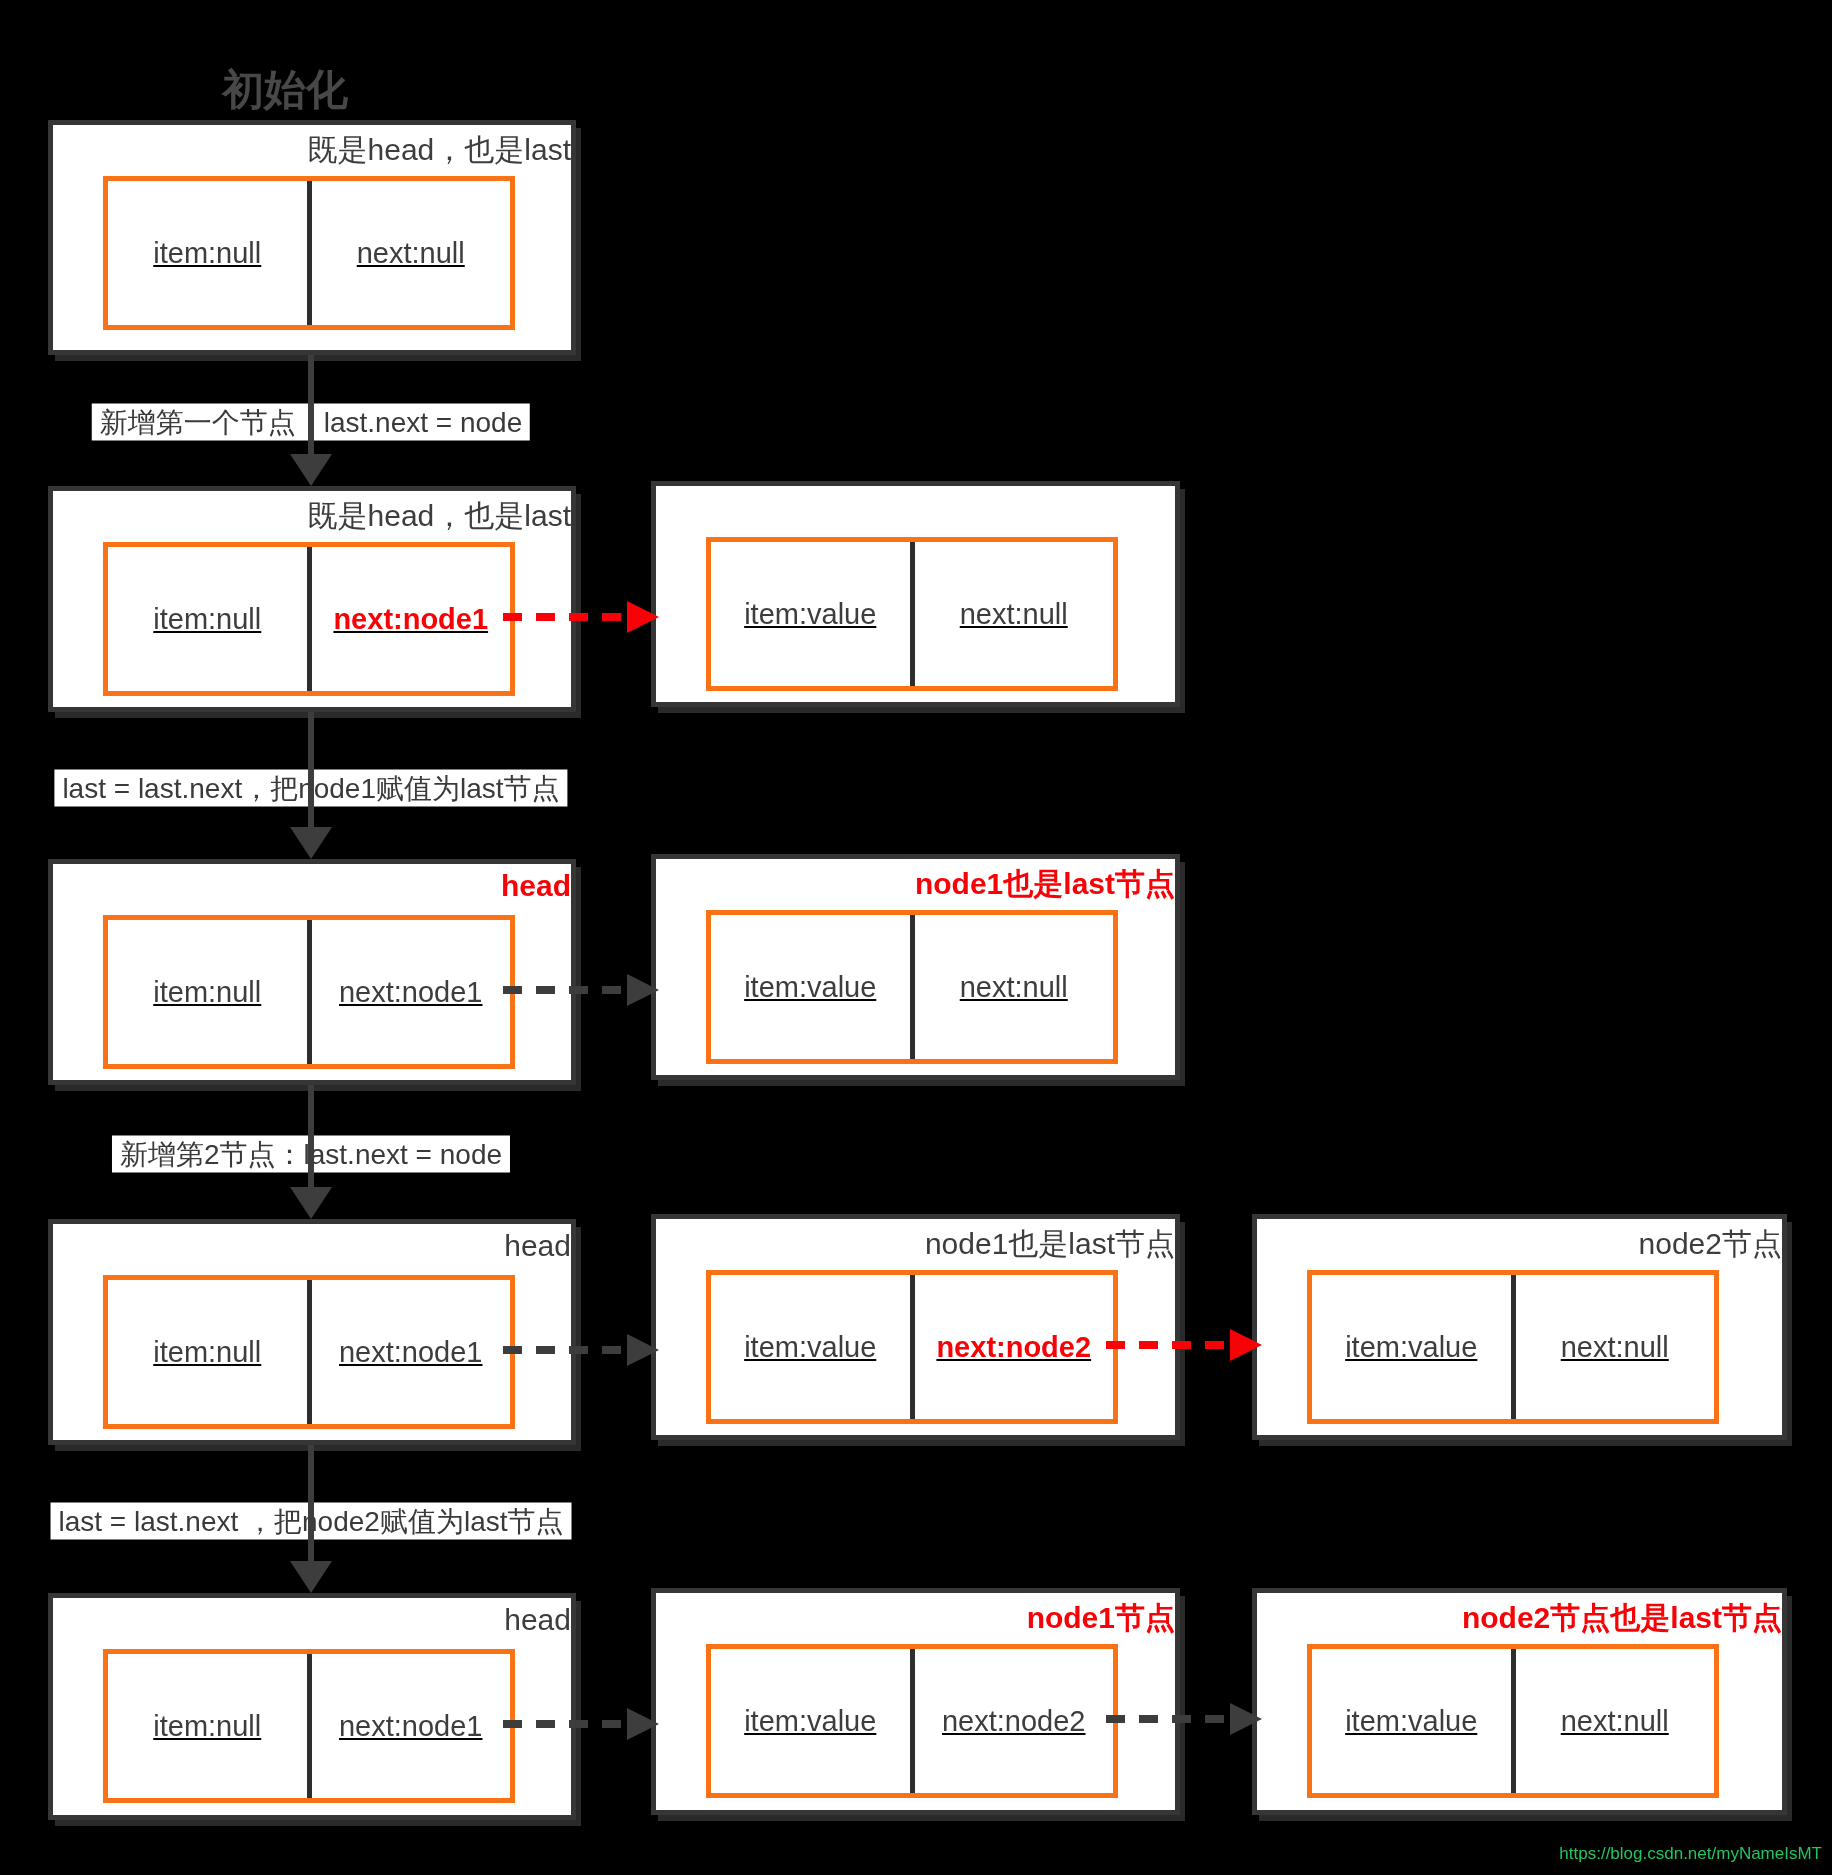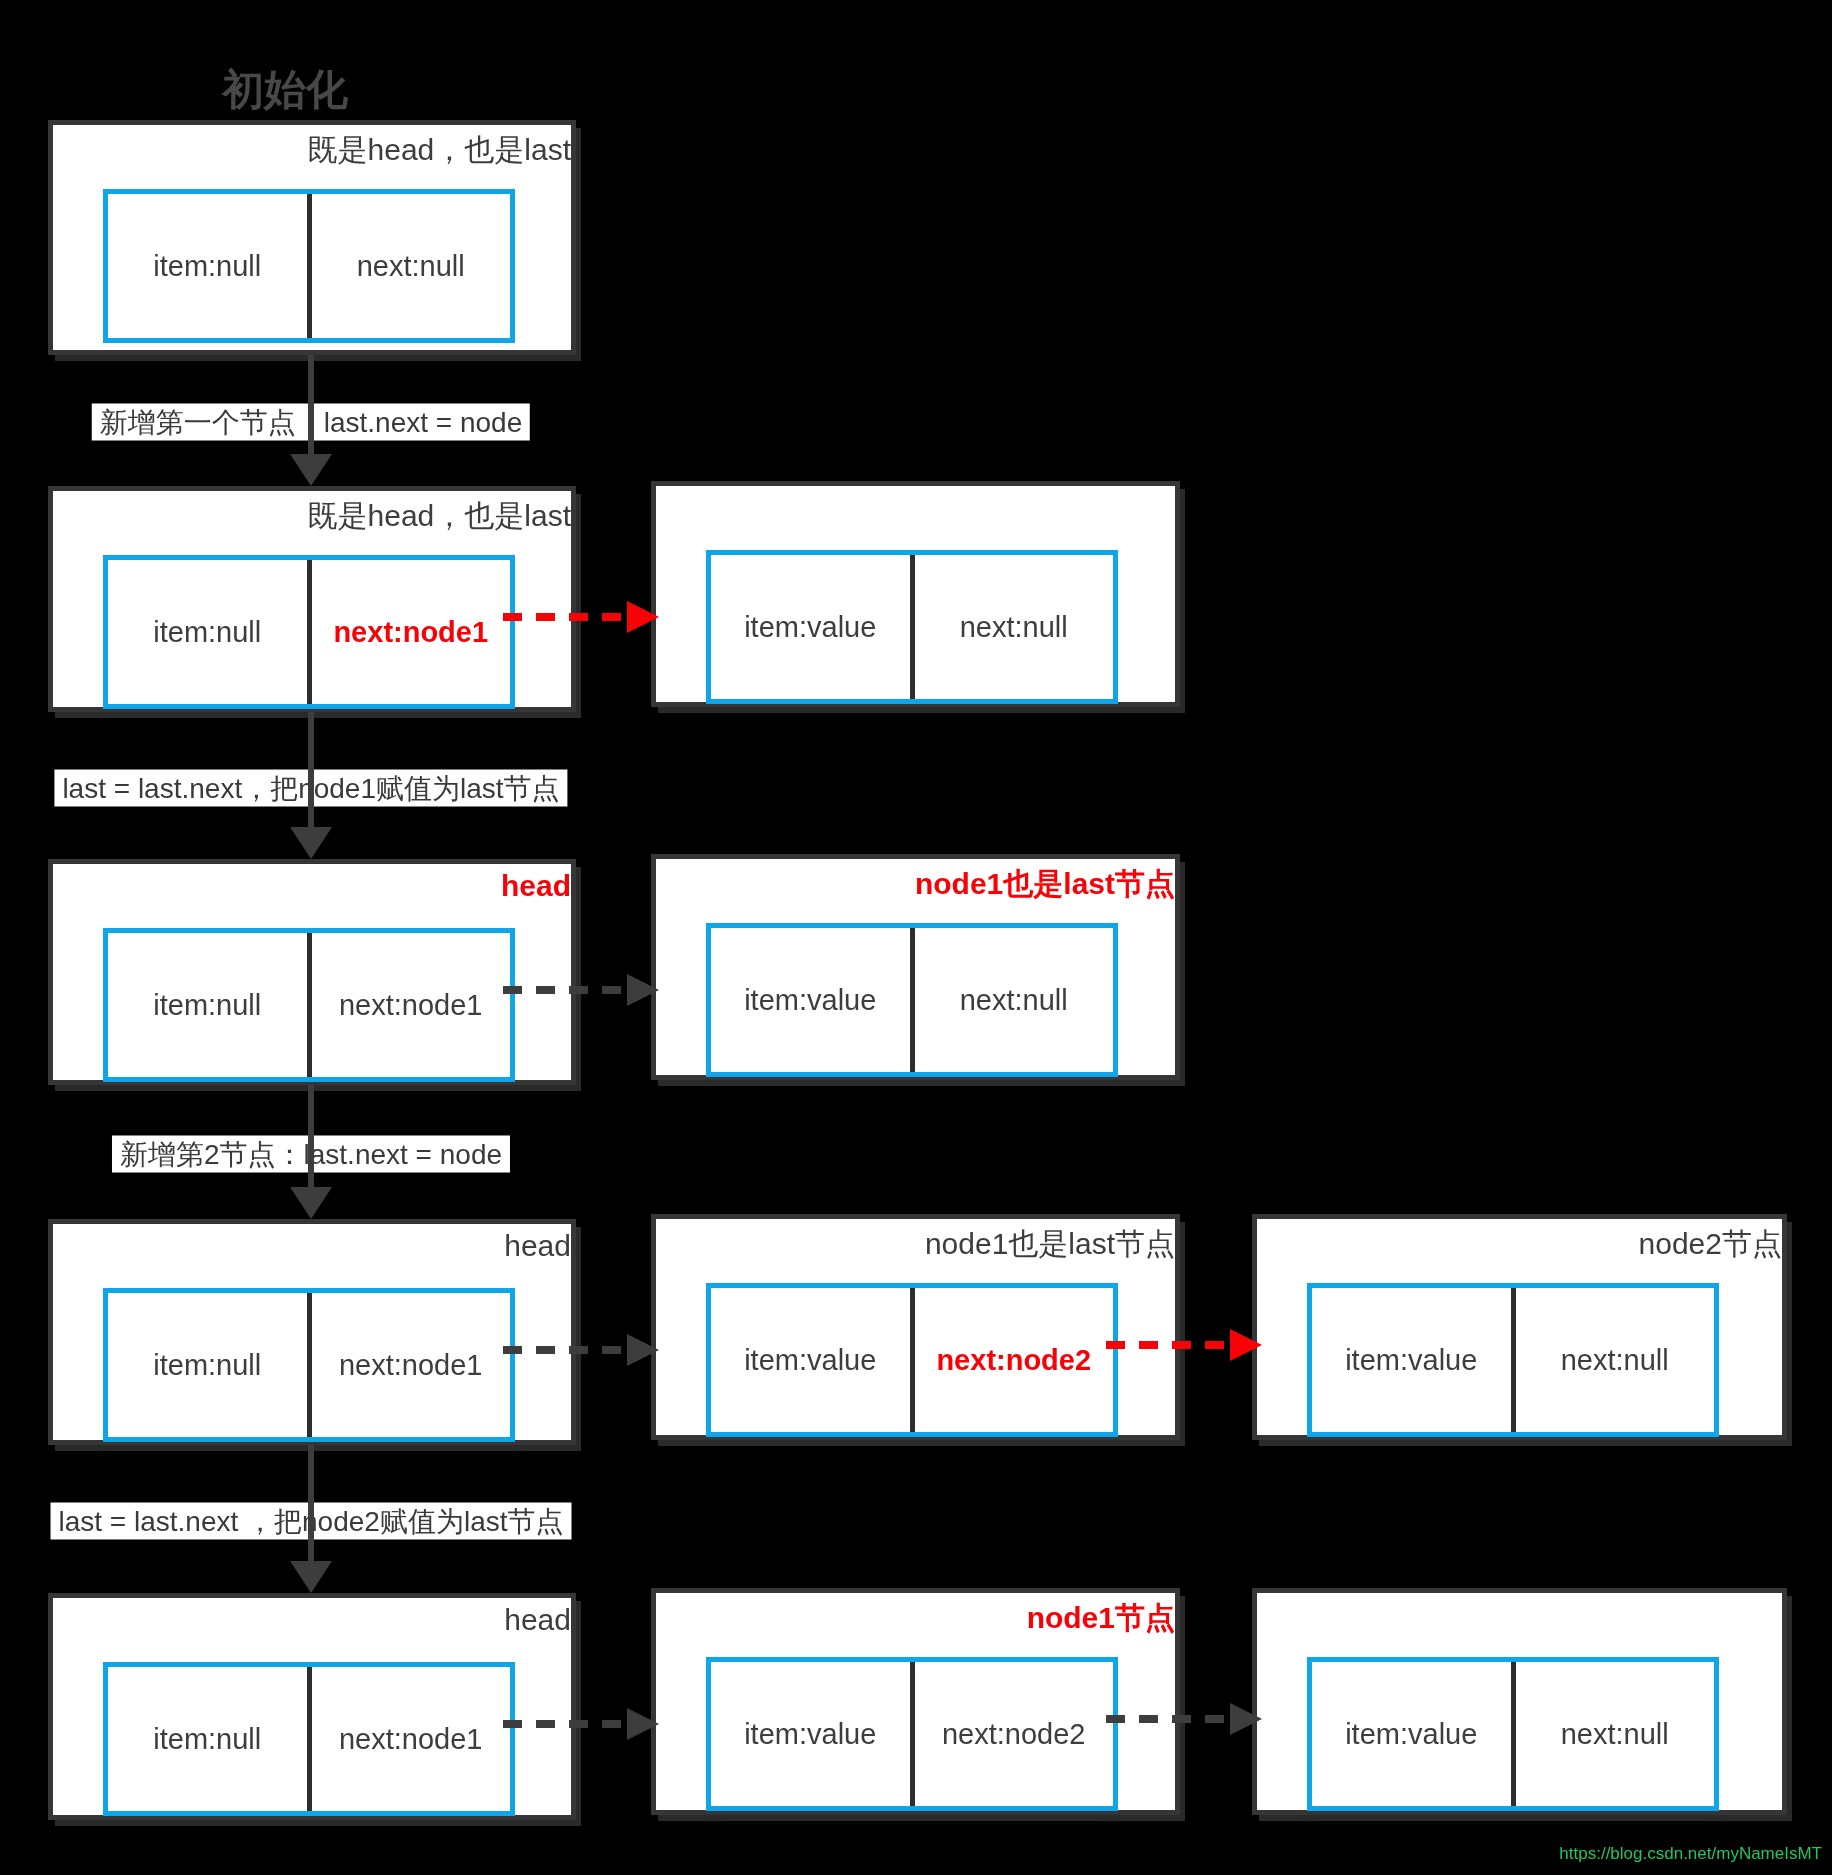--- a/index.html
+++ b/index.html
@@ -32,25 +32,26 @@
     position: absolute;
     top: 5px; left: 0; right: 0;
     text-align: right;
     font-size: 30px;
     color: #3d3d3d;
     white-space: nowrap;
   }
   .nodebox-title.red { color: #f70307; font-weight: bold; }
   .cellwrap {
     position: absolute;
-    left: 50px; top: 64px;
+    left: 50px; top: 51px;
     width: 402px; height: 144px;
-    border: 5px solid #0ea5e9;
+    border: 5px solid #f97316;
     display: flex;
     background: #ffffff;
+    text-decoration: underline;
   }
   .cell {
     flex: 1 1 0;
     display: flex;
     align-items: center;
     justify-content: center;
     font-size: 29px;
     color: #3d3d3d;
     white-space: nowrap;
   }
@@ -198,20 +199,21 @@
         </div>
       </div>
       <div class="nodebox" style="left: 651px; top: 1588px; width: 529px; height: 227px;">
         <div class="nodebox-title red">node1节点</div>
         <div class="cellwrap">
           <div class="cell left">item:value</div>
           <div class="cell right">next:node2</div>
         </div>
       </div>
       <div class="nodebox" style="left: 1252px; top: 1588px; width: 535px; height: 227px;">
+        <div class="nodebox-title red">node2节点也是last节点</div>
         <div class="cellwrap">
           <div class="cell left">item:value</div>
           <div class="cell right">next:null</div>
         </div>
       </div>
     </div>
   <div id="layer-labels">
       <div class="step-label" style="left: 311px; top: 422px;">新增第一个节点：last.next = node</div>
       <div class="step-label" style="left: 311px; top: 788px;">last = last.next，把node1赋值为last节点</div>
       <div class="step-label" style="left: 311px; top: 1154px;">新增第2节点：last.next = node</div>

